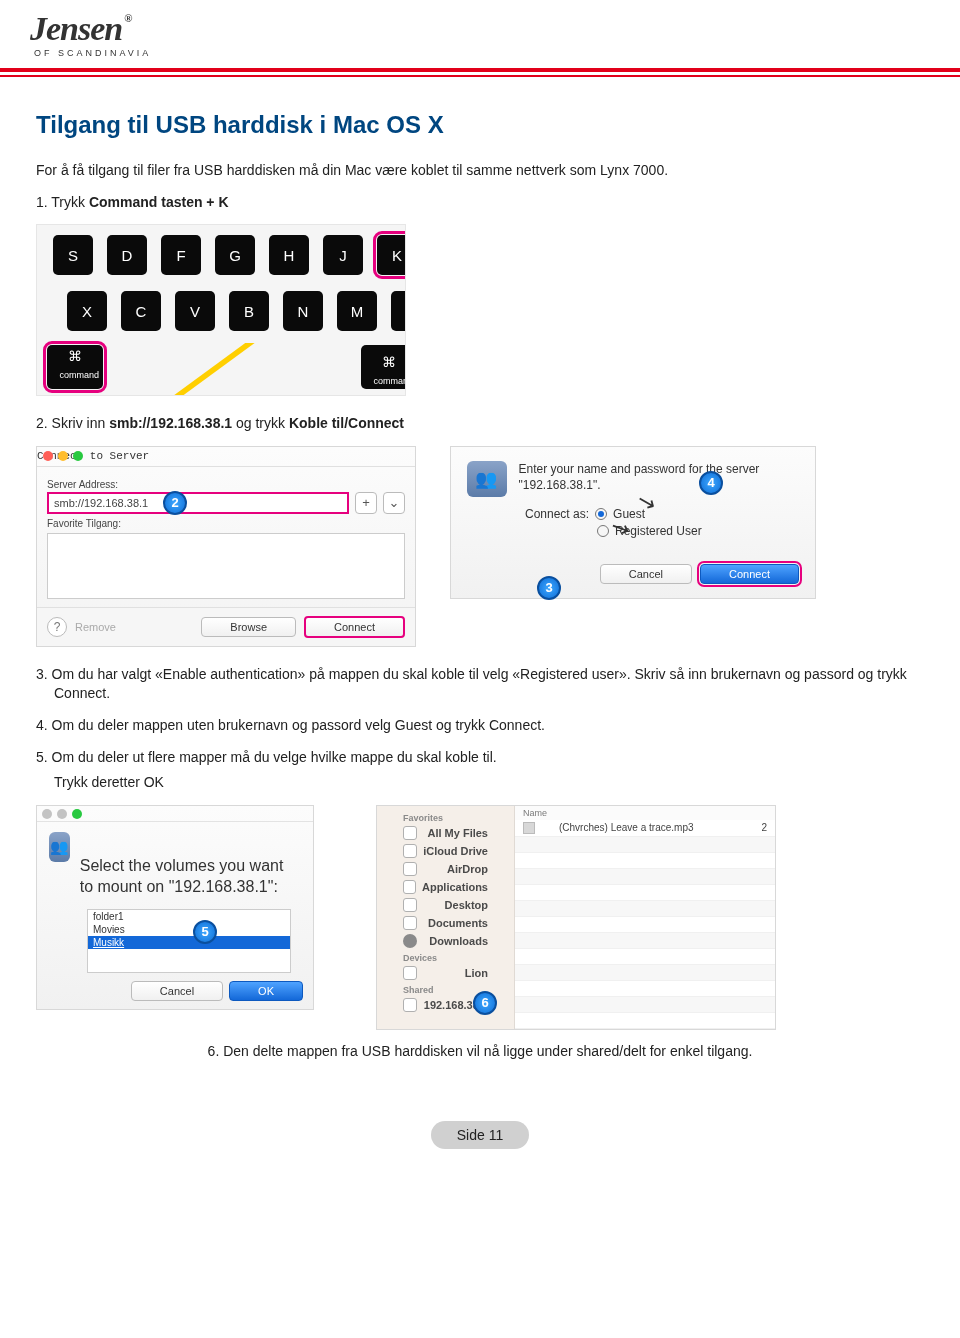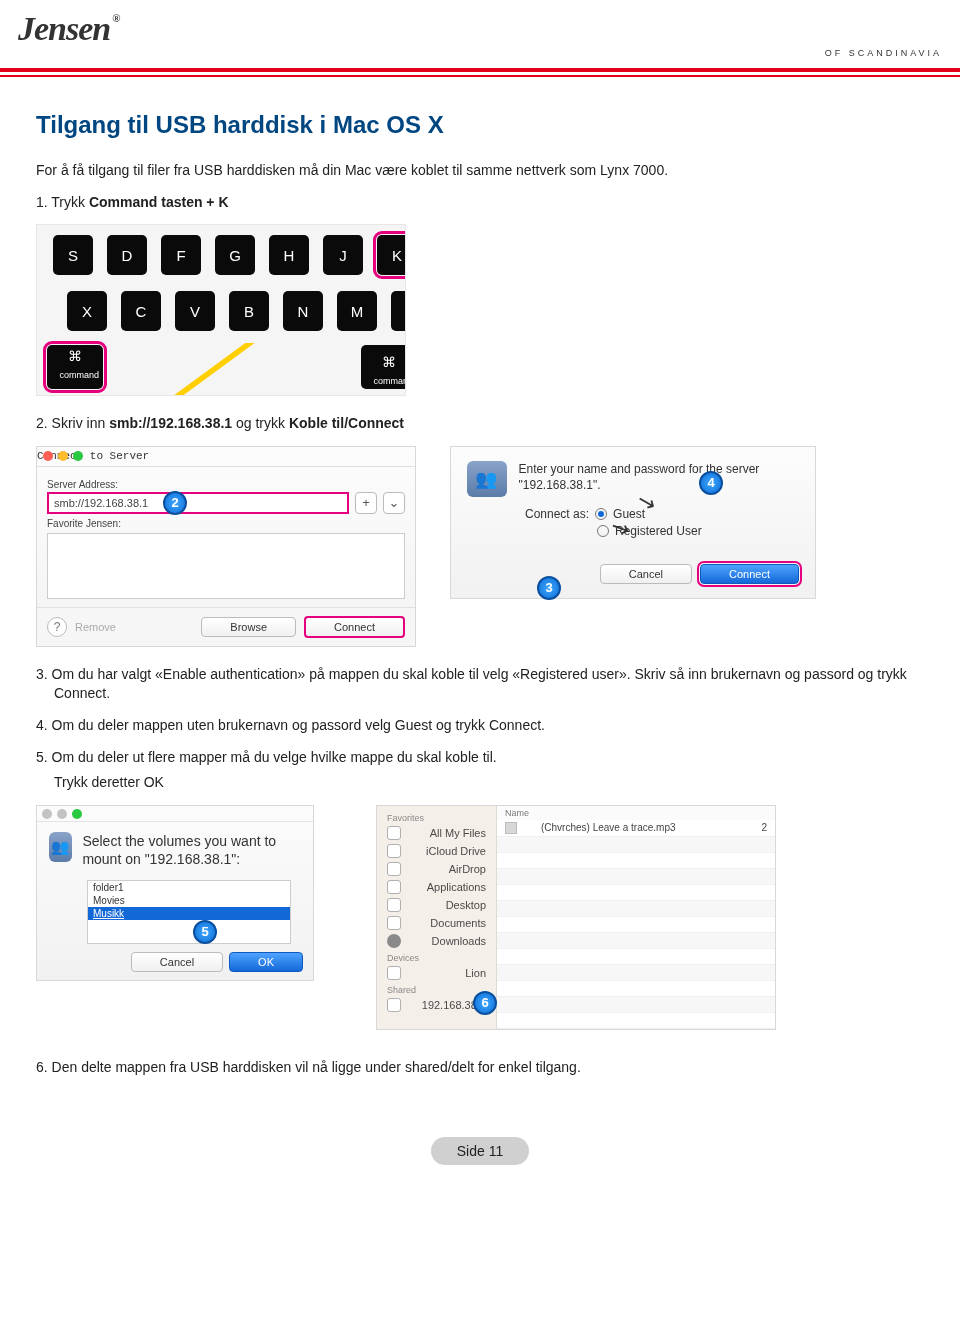--- a/index.html
+++ b/index.html
@@ -1,17 +1,17 @@
 <!DOCTYPE html>
 <html><head>
 <meta charset="utf-8">
 <style>
   * { margin: 0; padding: 0; box-sizing: border-box; }
   body { font-family: Arial, Helvetica, sans-serif; background: #fff; color: #000; width: 960px; }
-  .logo-wrap { padding: 10px 18px 6px; text-align: right; }
+  .logo-wrap { padding: 10px 30px 6px; }
   .logo { font-family: Georgia, 'Times New Roman', serif; font-size: 34px; font-style: italic; font-weight: bold; color: #333; letter-spacing: -1px; display:flex; align-items:flex-start;}
   .logo .reg { font-size: 11px; vertical-align: top; margin-left:2px; margin-top:2px;}
   .tagline { font-size: 9px; letter-spacing: 3px; color: #333; margin-left: 4px; }
   .bars { display: flex; flex-direction: column; gap: 3px; margin: 4px 0 14px; }
   .bar1 { height: 4px; background: #e2001a; }
   .bar2 { height: 2px; background: #e2001a; }
   .content { padding: 20px 36px; }
   h1.page-title { font-size: 24px; color: #004680; font-weight: bold; margin-bottom: 22px; }
   .body-text { font-size: 14px; color: #222; line-height: 1.4; margin: 12px 0; }
   .body-text .bold { font-weight: bold; }
@@ -61,28 +61,28 @@
   .auth-footer { display:flex; justify-content:flex-end; gap:8px; margin-top:26px;}
   .btn.blue { background: linear-gradient(#4fa3ff,#1368d8); color:#fff; border:1px solid #0d59bf;}
   .btn.blue.hl { outline: 2px solid #e6007e; outline-offset:1px;}
   .callout { position:absolute; width:24px; height:24px; border-radius:50%; background: radial-gradient(#3ea8ff,#0d6cd6); color:#fff; font-weight:bold; display:flex; align-items:center; justify-content:center; font-size:13px; border:2px solid #0a4f9e;}
   .arrow-s { position:absolute; font-size:22px; color:#333; transform:rotate(-25deg);}
   
   .mount-row { display:flex; gap:62px; margin-top:6px; align-items:flex-start;}
   .mount { width: 278px; border:1px solid #d8d8d8; background:linear-gradient(#fcfcfc,#f1f1f1); font-size:11px; color:#333; position:relative;}
   .mount-top { height:16px; position:relative; border-bottom:1px solid #e3e3e3;}
   .mount-body { padding:10px 12px 12px; display:flex; gap:10px;}
-  .mount-msg { font-size:14px; line-height:1.3;}
+  .mount-msg { font-size:16px; line-height:1.3;margin-top:24px;}
   .mount-list { margin-left:50px; width:204px; border:1px solid #ccc; background:#fff; height:64px; font-size:10px;}
   .mount-list div { padding:1px 5px; }
   .mount-list .sel { background:#1368d8; color:#fff;text-decoration:underline;}
   .mount-footer { display:flex; justify-content:flex-end; gap:6px; padding:8px 10px;}
   
   .finder { width:400px; border:1px solid #d8d8d8; display:flex; font-size:11px; color:#444; position:relative;}
-  .finder-side { width:120px; background:#f5efe9; border-right:1px solid #e0dad4; padding:4px 0;}
+  .finder-side { width:138px; background:#f5efe9; border-right:1px solid #e0dad4; padding:4px 16px;font-weight:bold;}
   .side-head { font-size:9px; color:#8a8a8a; padding:3px 10px 1px; }
   .side-item { display:flex; align-items:center; gap:6px; padding:2px 10px; font-size:11px; color:#4a4a4a;justify-content:space-between;}
   .side-item .ico { width:14px; height:14px; border:1px solid #b0b0b0; border-radius:3px; display:inline-block; background:#fff;}
   .side-item.dl .ico { border-radius:50%; background:#8a8a8a; border:none;}
   .finder-main { flex:1; background:#fff; }
   .finder-row { display:flex; align-items:center; gap:24px; padding:2px 8px; font-size:10px; color:#444; border-bottom:1px solid #f0f0f0;}
   .finder-row .fico { width:12px; height:12px; background:#d8d8d8; border:1px solid #bbb; display:inline-block;}
   .finder-hdr { background:#fbfbfb; color:#7a7a7a; font-size:9px; padding:2px 8px; display:flex;}
   .stripes .finder-row:nth-child(even){ background:#f7f7f7;}
   .page-footer { margin-top:60px; display:flex; justify-content:center;}
@@ -170,21 +170,21 @@
       </div>
       <div class="cts-body">
         <div class="lbl">Server Address:</div>
         <div class="addrrow">
           <div class="addrinput">smb://192.168.38.1</div>
           <div class="circbtn">+</div>
           <div class="circbtn">
               <span>⌄</span>
             </div>
         </div>
-        <div class="lbl">Favorite Jensen:</div>
+        <div class="lbl">Favorite Tilgang:</div>
         <div class="favbox"></div>
       </div>
       <div class="cts-footer">
         <div class="qmark">?</div>
         <span class="ghost">Remove</span>
         <div class="spacer"></div>
         <div class="btn">Browse</div>
         <div class="btn primary">Connect</div>
       </div>
       <div class="callout" style="left:126px; top:44px;">2</div>
@@ -311,18 +311,18 @@
           <div class="finder-row">&nbsp;</div>
           <div class="finder-row">&nbsp;</div>
           <div class="finder-row">&nbsp;</div>
           <div class="finder-row">&nbsp;</div>
         </div>
       </div>
       <div class="callout" style="left:96px; bottom:14px;">6</div>
     </div>
   </div>
 
-  <p class="body-text" style="margin-top:28px;">6. Den delte mappen fra USB harddisken vil nå ligge under shared/delt for enkel tilgang.</p>
+  <p class="body-text" style="margin-top:12px;text-align:center;">6. Den delte mappen fra USB harddisken vil nå ligge under shared/delt for enkel tilgang.</p>
 
   <div class="page-footer">
     <div class="pagenum">Side 11</div>
   </div>
 </div>
 
 </body></html>

